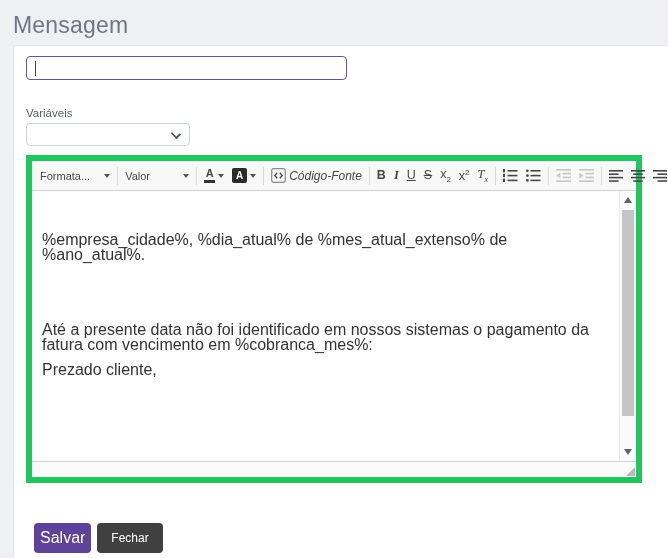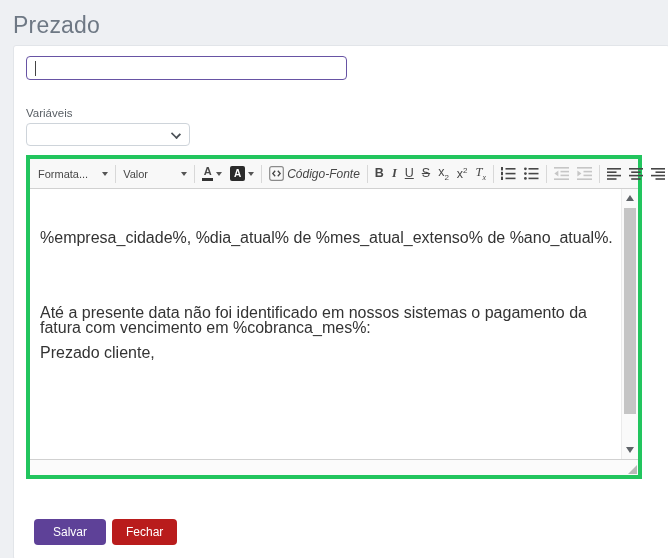--- a/index.html
+++ b/index.html
@@ -28,21 +28,21 @@
   .select-box {
     width:164px; height:23px; border:1px solid #ced4da; border-radius:4px;
     background:#fff; position:relative;
   }
   .select-chevron {
     position:absolute; right:9px; top:6px; width:8px; height:8px;
     border-right:2px solid #4a5056; border-bottom:2px solid #4a5056;
     transform:rotate(45deg) scale(1,.8); transform-origin:center;
   }
   
-  .editor { margin-top:9px; width:616px; border:4px solid #22c55e; background:#fff; }
+  .editor { margin-top:9px; width:616px; border:6px solid #22c55e; background:#fff; }
   .toolbar {
     background:#f8f8f8; border-bottom:1px solid #d1d1d1;
     display:flex; align-items:center; padding:3px 4px; height:30px; white-space:nowrap;
   }
   .sep { width:1px; height:18px; background:#d8d8d8; margin:0 3px; flex:none; }
   .combo {
     display:flex; align-items:center; gap:14px; border:none; background:transparent;
     font-family:inherit; font-size:11px; color:#474747; padding:2px 4px; cursor:pointer; flex:none;
   }
   .combo .label { min-width:44px; text-align:left; }
@@ -91,32 +91,32 @@
   
   .editor-footer { height:16px; background:#fbfbfb; border-top:1px solid #d1d1d1; position:relative; }
   .resize-handle {
     position:absolute; right:1px; bottom:1px; width:0; height:0;
     border-left:9px solid transparent; border-bottom:9px solid #b9b9b9;
   }
   
   .actions { margin-top:40px; margin-left:8px; display:flex; gap:6px; }
   .btn-save {
     background:#5e4198; color:#fff; border:none; border-radius:4px;
-    font-family:inherit; font-size:12px; padding:6px 19px; cursor:pointer;
+    font-family:inherit; font-size:16px; padding:6px 6px; cursor:pointer;
   }
   .btn-close {
-    background:#b91c1c; color:#fff; border:none; border-radius:4px;
+    background:#404040; color:#fff; border:none; border-radius:4px;
     font-family:inherit; font-size:12px; padding:6px 14px; cursor:pointer;
   }
   svg { display:block; }
 </style>
 </head>
 <body>
 
-<h1 class="page-title">Prezado</h1>
+<h1 class="page-title">Mensagem</h1>
 
 <div class="panel">
 
   <div class="titulo-input">
     <span class="caret"></span>
     <span></span>
   </div>
 
   <div class="field-label var-label">Variáveis</div>
   <div class="select-box">

